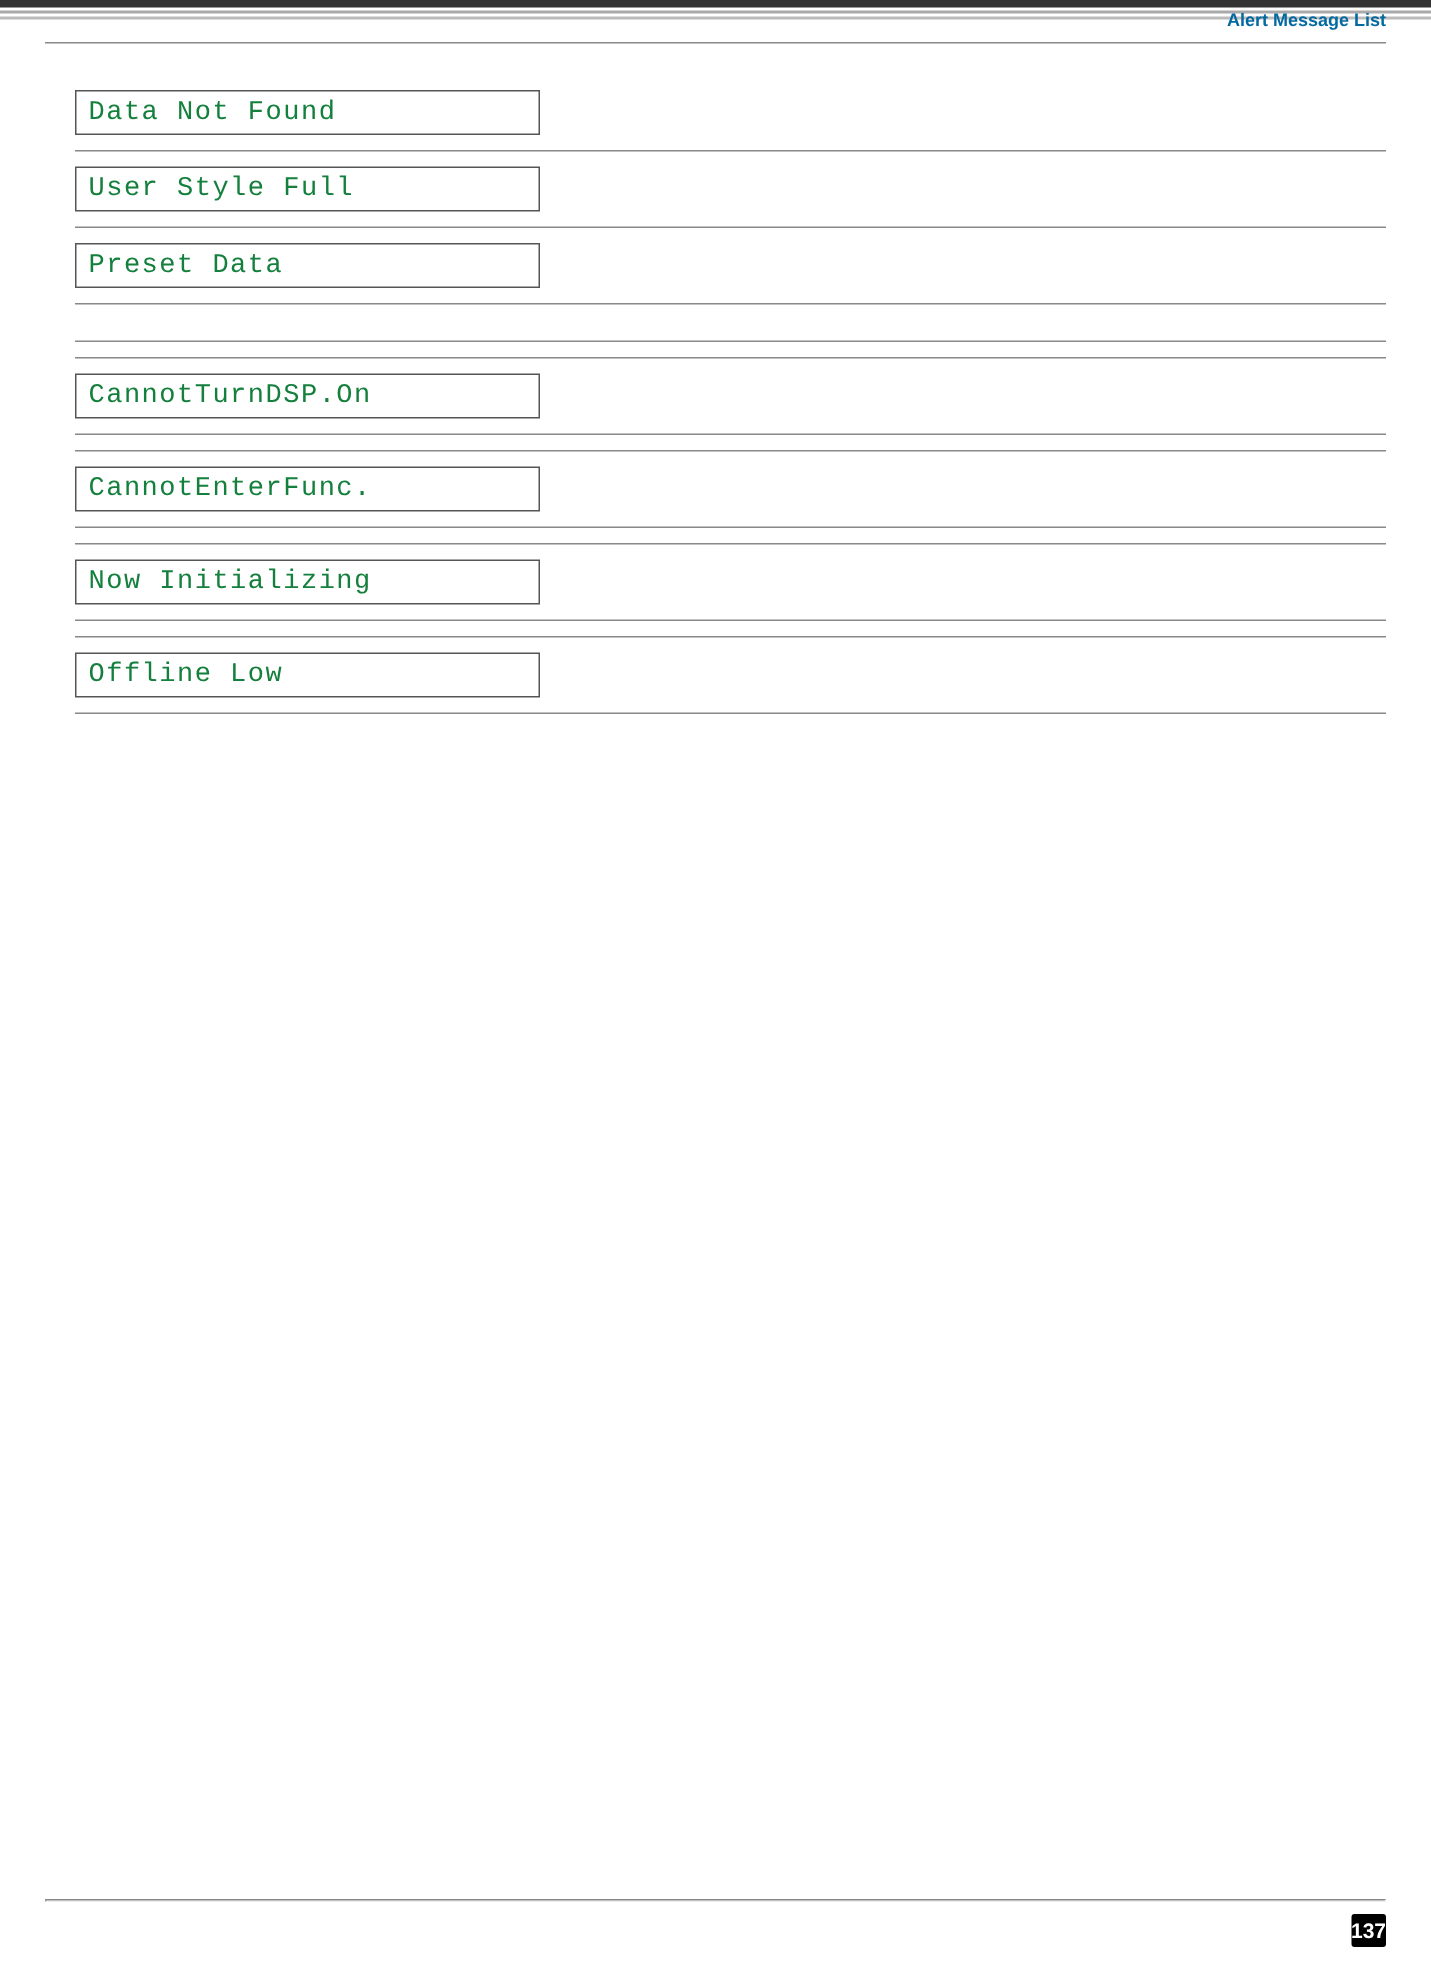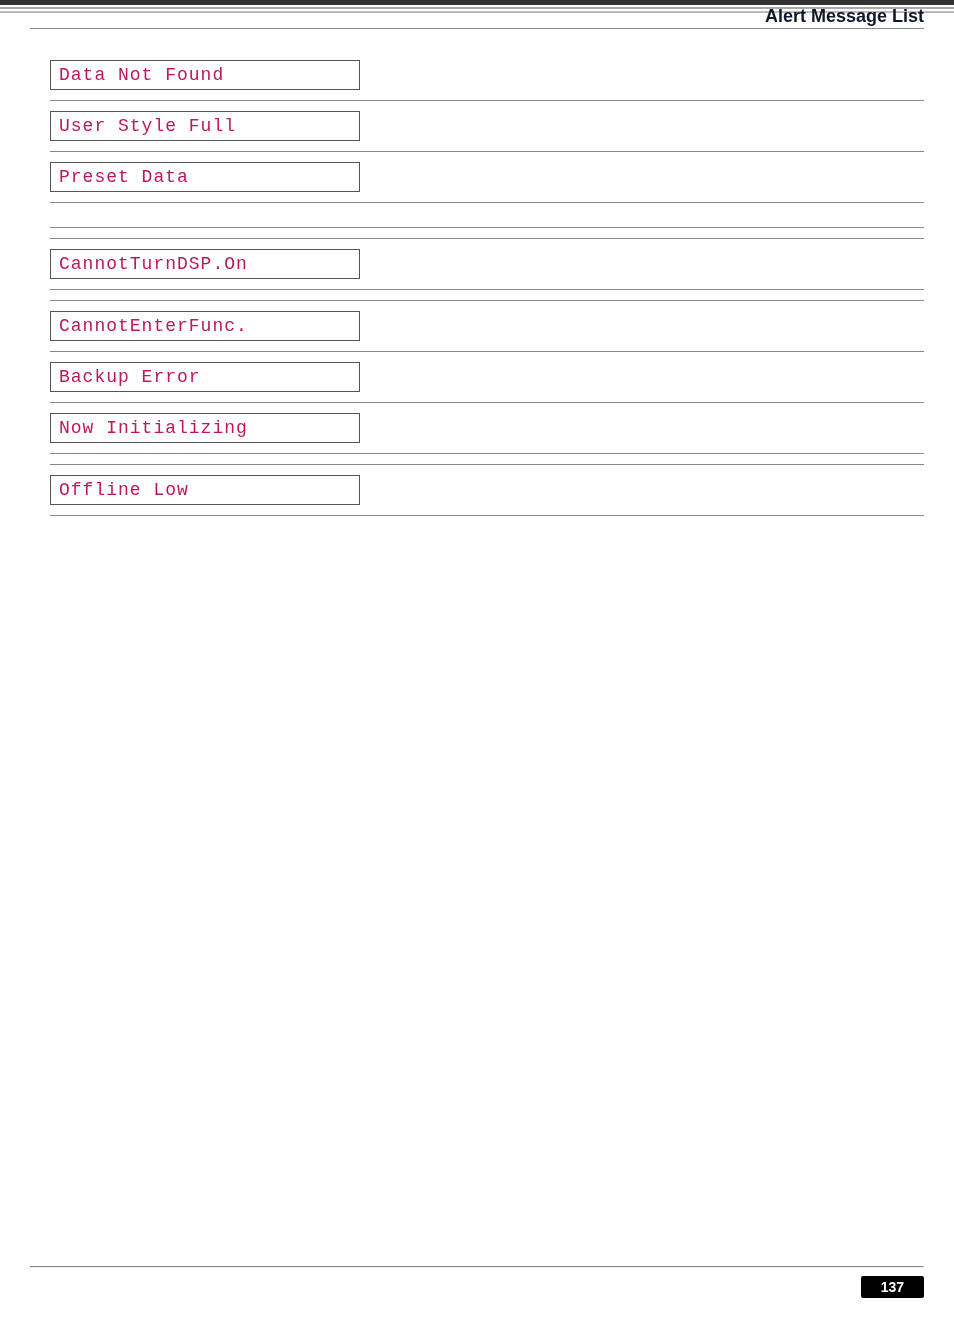--- a/index.html
+++ b/index.html
@@ -35,24 +35,24 @@
     .top-lines .line:first-child {
       height: 5px;
       background: #333;
     }
 
     
     .page-title {
       position: absolute;
       top: 6px;
       right: 30px;
-      font-size: 18px;
+      font-size: 12px;
       font-weight: bold;
       font-family: Arial, sans-serif;
-      color: #0f172a;
+      color: #0369a1;
     }
 
     
     .content {
       position: absolute;
       top: 30px;
       left: 0;
       right: 0;
       bottom: 0;
       padding: 20px 30px 20px 50px;
@@ -62,21 +62,21 @@
     .message-row {
       display: flex;
       align-items: flex-start;
       margin-bottom: 0;
       padding-top: 10px;
     }
 
     .message-display {
       font-family: 'Courier New', Courier, monospace;
       font-size: 18px;
-      color: #be185d;
+      color: #15803d;
       letter-spacing: 1px;
       border: 1.5px solid #555;
       padding: 4px 8px;
       min-width: 240px;
       width: 310px;
       background: #fff;
       white-space: nowrap;
     }
 
     .message-description {
@@ -96,21 +96,21 @@
 
     
     .page-number {
       position: absolute;
       bottom: 20px;
       right: 30px;
       background: #000;
       color: #fff;
       font-weight: bold;
       font-size: 14px;
-      padding: 3px 20px;
+      padding: 3px 0;
       border-radius: 2px;
     }
 
     
     .bottom-separator {
       position: absolute;
       bottom: 50px;
       left: 30px;
       right: 30px;
       border-top: 1px solid #888;
@@ -155,24 +155,20 @@
       <div class="message-display">CannotTurnDSP.On</div>
       <div class="message-description"></div>
     </div>
     <hr class="separator">
     <hr class="separator">
     <div class="message-row">
       <div class="message-display">CannotEnterFunc.</div>
       <div class="message-description"></div>
     </div>
     <hr class="separator">
-    <div class="message-row">
-      <div class="message-display">Backup Error</div>
-      <div class="message-description"></div>
-    </div>
     <hr class="separator">
     <div class="message-row">
       <div class="message-display">Now Initializing</div>
       <div class="message-description"></div>
     </div>
     <hr class="separator">
     <hr class="separator">
     <div class="message-row">
       <div class="message-display">Offline Low</div>
       <div class="message-description"></div>

